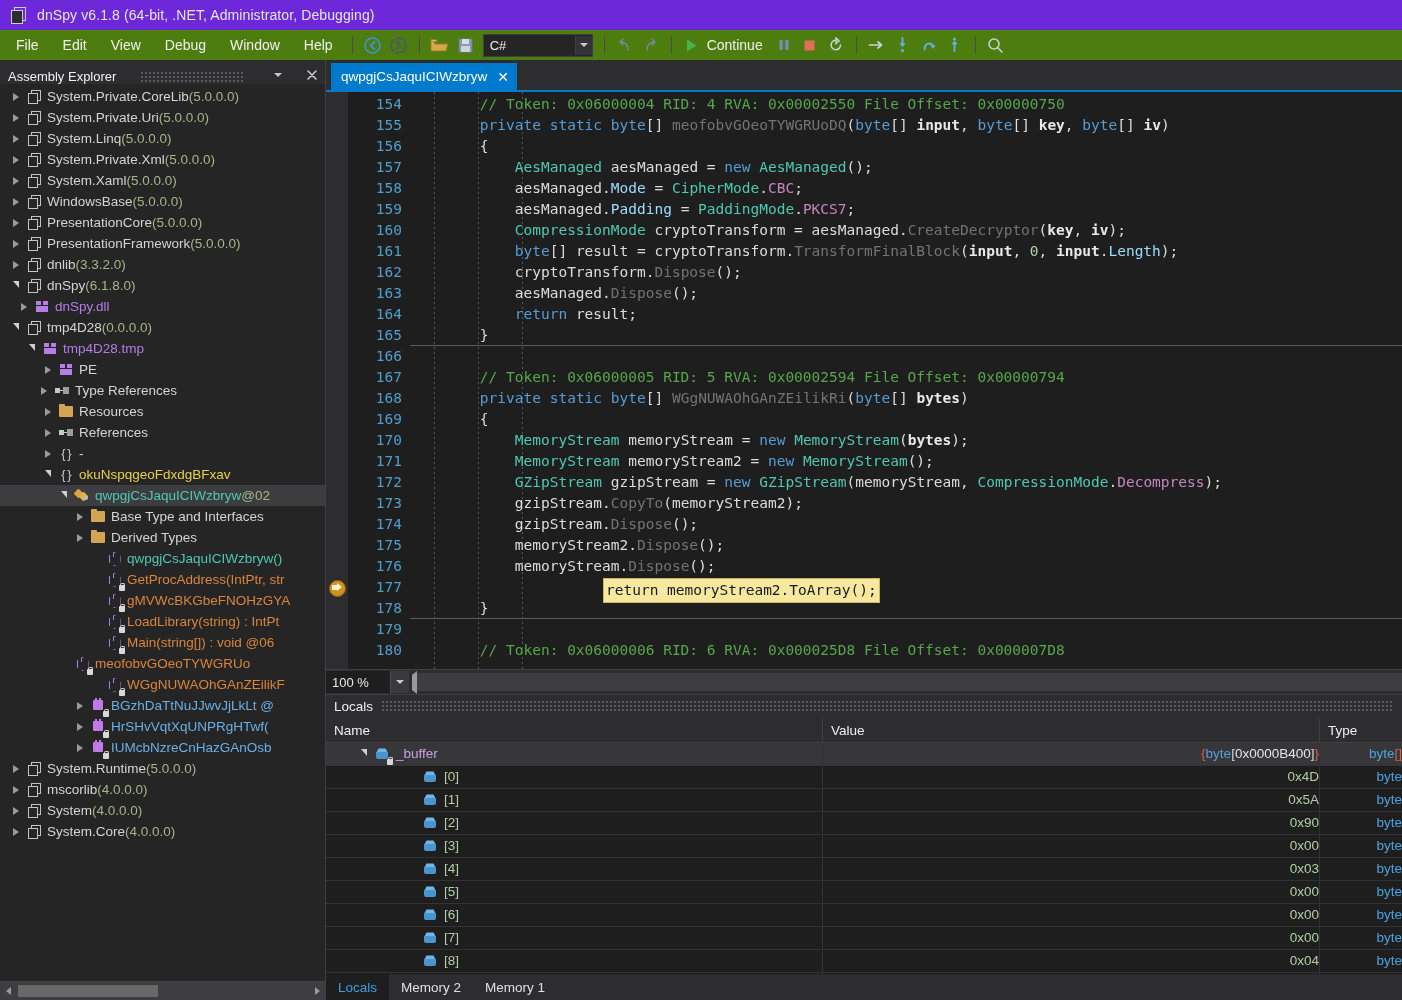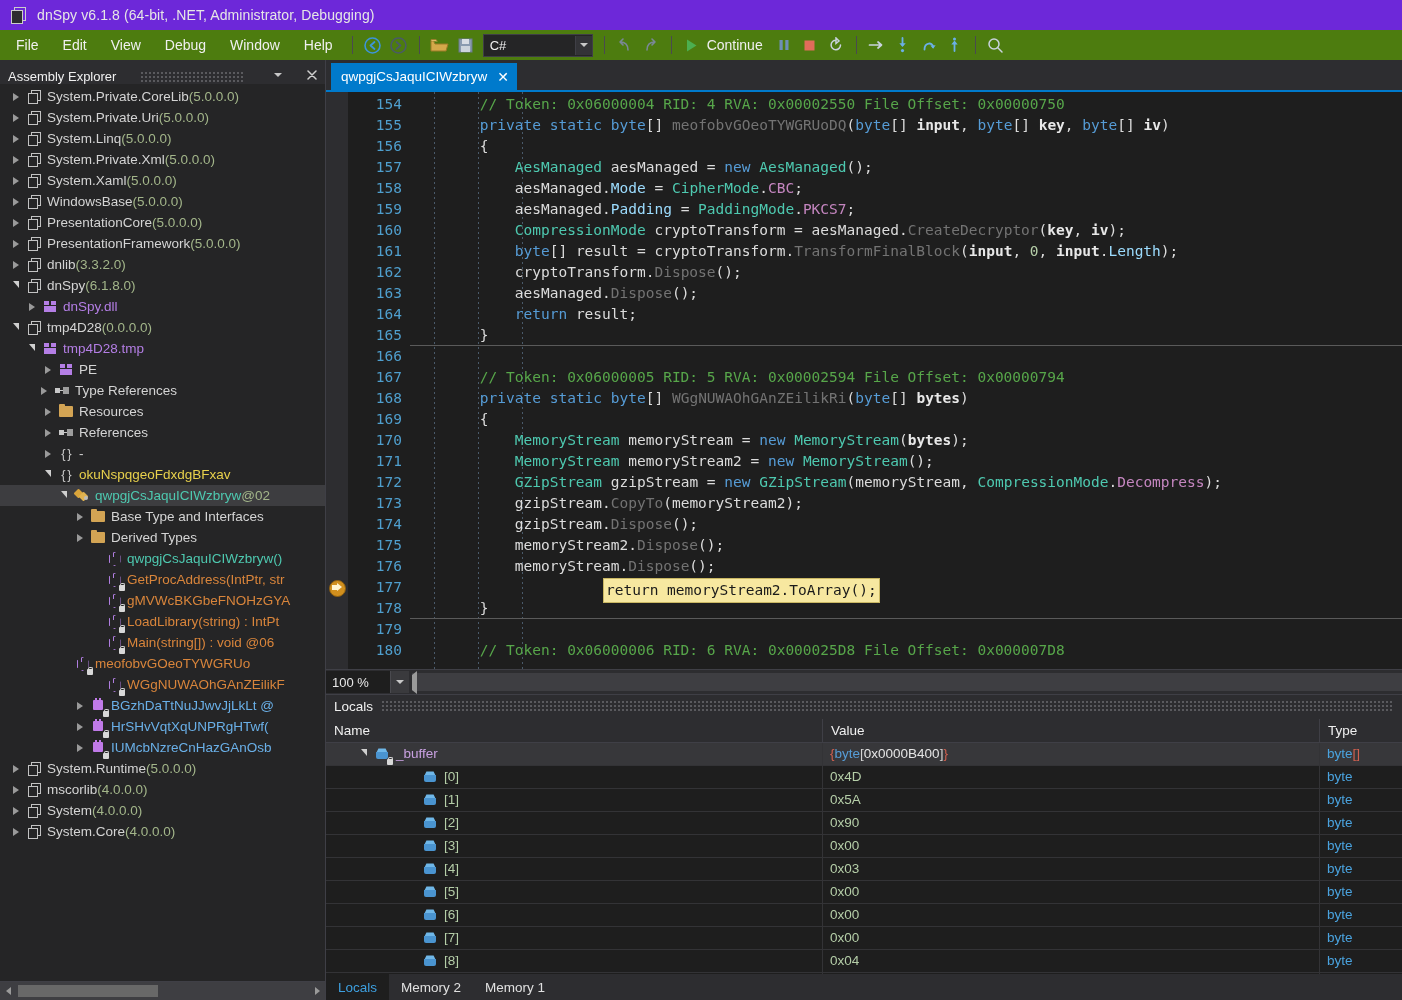--- a/index.html
+++ b/index.html
@@ -130,21 +130,21 @@
   .lheader .lbl{font-size:13.5px;color:#f0f0f0;}
   .lheader .dots{flex:1;height:12px;margin:0 8px;
      background-image:radial-gradient(circle, #5a5a5e 0.8px, transparent 0.9px);
      background-size:4px 4px;background-position:0 3px;}
   .grid{flex:1 1 auto;overflow:hidden;background:#1e1e1e;}
   .ghead{display:flex;height:23px;background:#2d2d30;border-bottom:1px solid #3f3f46;align-items:center;}
   .gh{font-size:13.5px;color:#f0f0f0;padding-left:8px;box-sizing:border-box;height:23px;line-height:23px;border-right:1px solid #3f3f46;}
   .gh.c1{width:497px;} .gh.c2{width:497px;} .gh.c3{flex:1;border-right:none;}
   .grow{display:flex;height:22px;align-items:center;border-bottom:1px solid #333336;font-size:13.5px;cursor:default;}
   .grow.sel{background:#37373a;}
-  .gc{box-sizing:border-box;height:22px;line-height:22px;border-right:1px solid #333336;overflow:hidden;white-space:nowrap;}
+  .gc{box-sizing:border-box;height:22px;line-height:22px;border-right:1px solid #333336;overflow:hidden;white-space:nowrap;text-align:right;}
   .gc.c1{width:497px;display:flex;align-items:center;}
   .gc.c2{width:497px;padding-left:7px;color:#b5cea8;}
   .gc.c3{flex:1;padding-left:7px;color:#4aa3df;border-right:none;}
   .ic-loc{width:12px;height:11px;position:relative;flex:0 0 auto;}
   .ic-loc .top{position:absolute;left:0;top:0;width:12px;height:5px;background:#6fb7e8;
      clip-path:polygon(20% 0,80% 0,100% 100%,0 100%);}
   .ic-loc .bot{position:absolute;left:0;top:4px;width:12px;height:7px;background:#4a94d0;border-radius:0 0 2px 2px;}
   .ltabs{height:26px;background:#2d2d30;display:flex;align-items:stretch;flex:0 0 auto;}
   .ltab{display:flex;align-items:center;padding:0 12px;font-size:13.5px;color:#e0e0e0;cursor:default;}
   .ltab.active{background:#1e1e1e;color:#3ea0e0;}
@@ -426,21 +426,21 @@
             </span>
             <span class="ticon">
               <span class="ic-asm">
                 <i class="a"></i>
                 <i class="b"></i>
               </span>
             </span>
             <span class="tlabel c-gray">dnSpy </span>
             <span class="c-ver">(6.1.8.0)</span>
           </div>
-          <div class="trow" style="padding-left: 24px;">
+          <div class="trow" style="padding-left: 16px;">
             <span class="exp">
               <span class="tri-r"></span>
             </span>
             <span class="ticon">
               <span class="ic-mod">
                 <i class="t1"></i>
                 <i class="t2"></i>
                 <i class="b1"></i>
               </span>
             </span>

